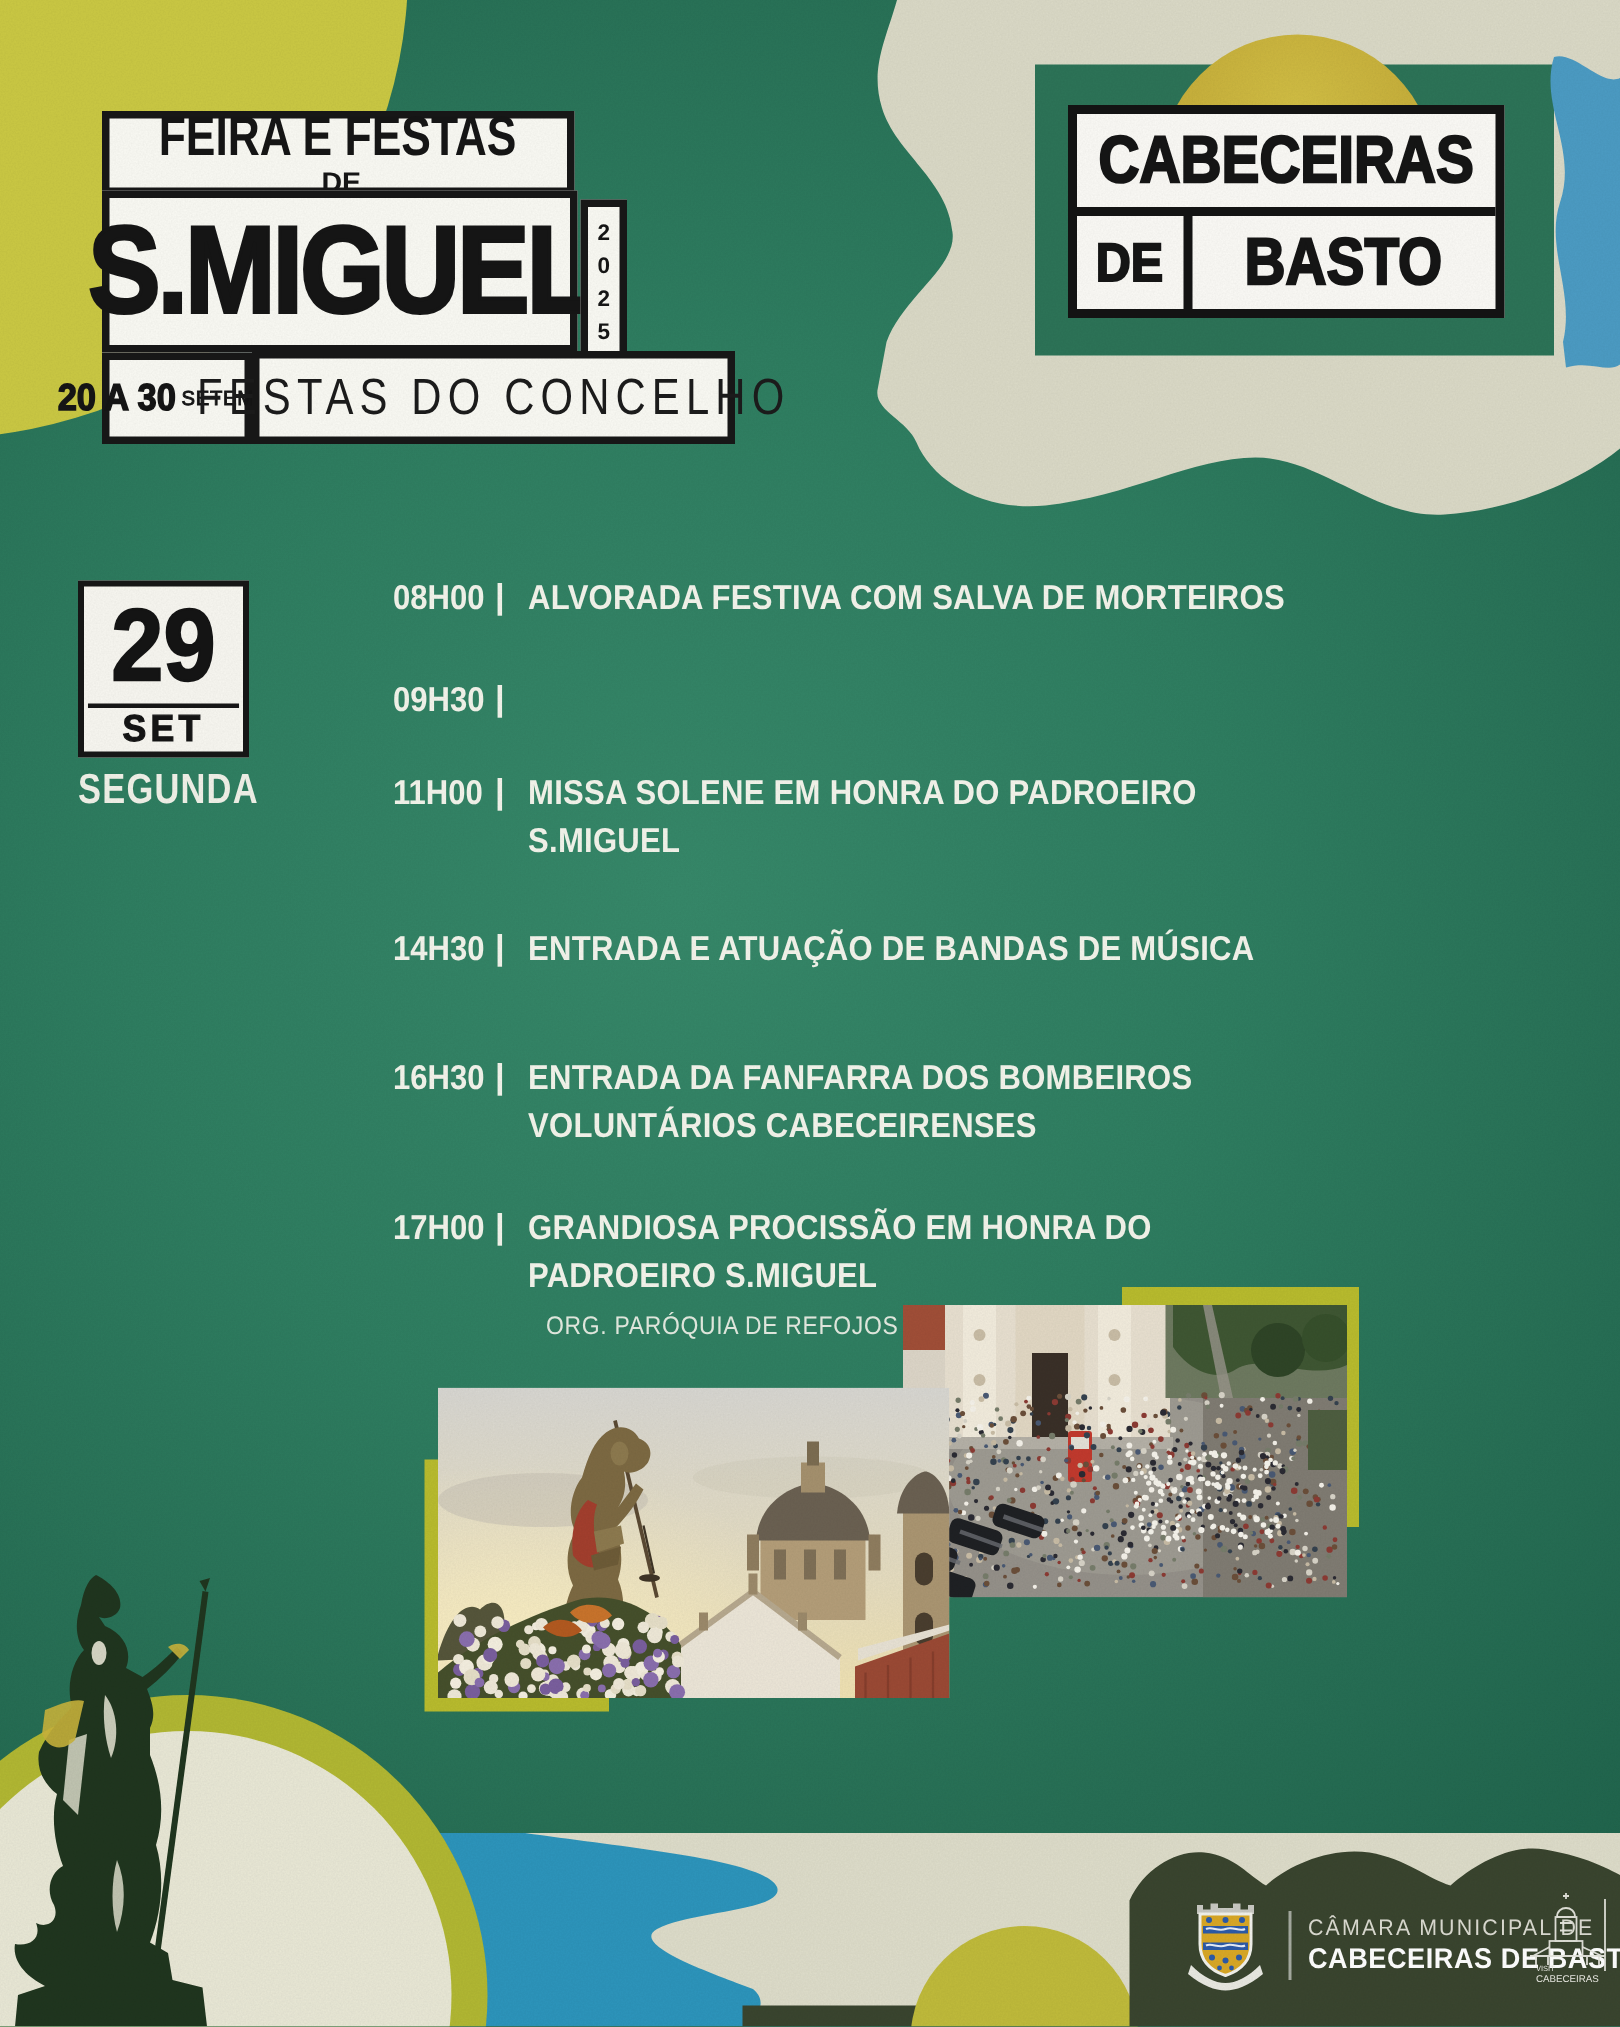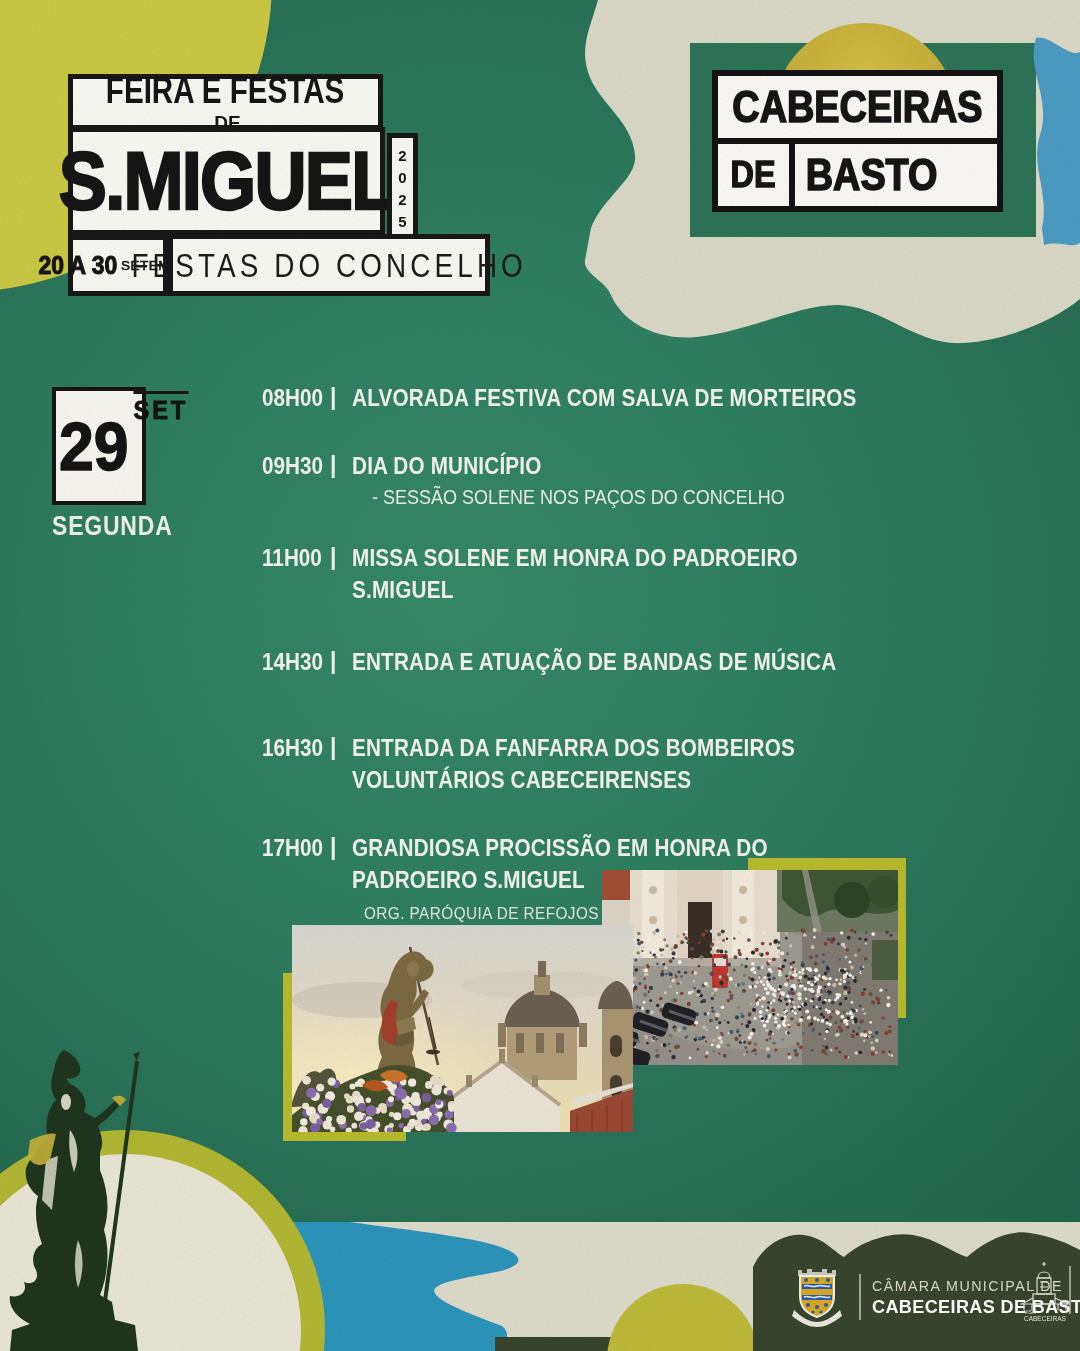--- a/index.html
+++ b/index.html
@@ -31,25 +31,25 @@
   #box-sub{left:168px;top:234px;width:322px;height:62px;}
   #box-sub .t3{font-size:34px;font-weight:400;letter-spacing:5px;transform:scaleX(.82);white-space:nowrap;color:#1c1c1c;}
   
   #brand-logo{left:712px;top:70px;width:291px;height:142px;background:#fbfaf6;border:6px solid #141414;box-sizing:border-box;
     display:flex;flex-direction:column;color:#161616;}
   #brand-logo .row1{height:62px;border-bottom:6px solid #141414;display:flex;align-items:center;justify-content:center;}
   #brand-logo .row1 span{font-size:44px;font-weight:700;-webkit-text-stroke:1.6px #161616;transform:scaleX(.86);letter-spacing:0;}
   #brand-logo .row2{flex:1;display:flex;}
   #brand-logo .cell-de{width:71px;border-right:6px solid #141414;display:flex;align-items:center;justify-content:center;}
   #brand-logo .cell-de span{font-size:36px;font-weight:700;-webkit-text-stroke:1.4px #161616;transform:scaleX(.9);}
-  #brand-logo .cell-basto{flex:1;display:flex;align-items:center;justify-content:flex-start;}
+  #brand-logo .cell-basto{flex:1;display:flex;align-items:center;justify-content:center;}
   #brand-logo .cell-basto span{font-size:44px;font-weight:700;-webkit-text-stroke:1.6px #161616;transform:scaleX(.86);}
   
-  #date-box{left:52px;top:387px;width:94px;height:118px;background:#f8f7f1;border:4px solid #171717;box-sizing:border-box;
-    display:flex;flex-direction:row;color:#151515;}
+  #date-box{left:52px;top:387px;width:114px;height:118px;background:#f8f7f1;border:4px solid #171717;box-sizing:border-box;
+    display:flex;flex-direction:column;color:#151515;}
   #date-box .day{flex:1;display:flex;align-items:center;justify-content:center;font-size:68px;font-weight:700;
     -webkit-text-stroke:1.5px #151515;transform:scaleX(.92);}
   #date-box .mon{height:33px;border-top:3px solid #171717;display:flex;align-items:center;justify-content:center;
     font-size:25px;font-weight:700;letter-spacing:3px;-webkit-text-stroke:.8px #151515;transform:scaleX(.95);}
   #weekday{left:52px;top:510px;font-size:28px;font-weight:700;color:#f1f2e9;transform:scaleX(.82);transform-origin:0 0;letter-spacing:1px;}
   
   #schedule{left:262px;top:382px;width:680px;color:#f4f5ec;}
   .srow{display:flex;align-items:flex-start;}
   .stime{width:64px;font-size:23px;font-weight:700;line-height:32px;transform:scaleX(.9);transform-origin:0 0;white-space:nowrap;}
   .spipe{font-size:23px;font-weight:700;line-height:31px;margin:0 16px 0 4px;}
@@ -142,24 +142,20 @@
     <div class="srow mb1">
       <span class="stime">08H00</span>
       <span class="spipe">|</span>
       <div class="stext">
           <div class="stitle">ALVORADA FESTIVA COM SALVA DE MORTEIROS</div>
         </div>
     </div>
     <div class="srow mb2">
       <span class="stime">09H30</span>
       <span class="spipe">|</span>
-      <div class="stext">
-        <div class="stitle">DIA DO MUNICÍPIO</div>
-        <div class="ssub">- SESSÃO SOLENE NOS PAÇOS DO CONCELHO</div>
-      </div>
     </div>
     <div class="srow mb3">
       <span class="stime">11H00</span>
       <span class="spipe">|</span>
       <div class="stext">
           <div class="stitle">MISSA SOLENE EM HONRA DO PADROEIRO S.MIGUEL</div>
         </div>
     </div>
     <div class="srow mb4">
       <span class="stime">14H30</span>

